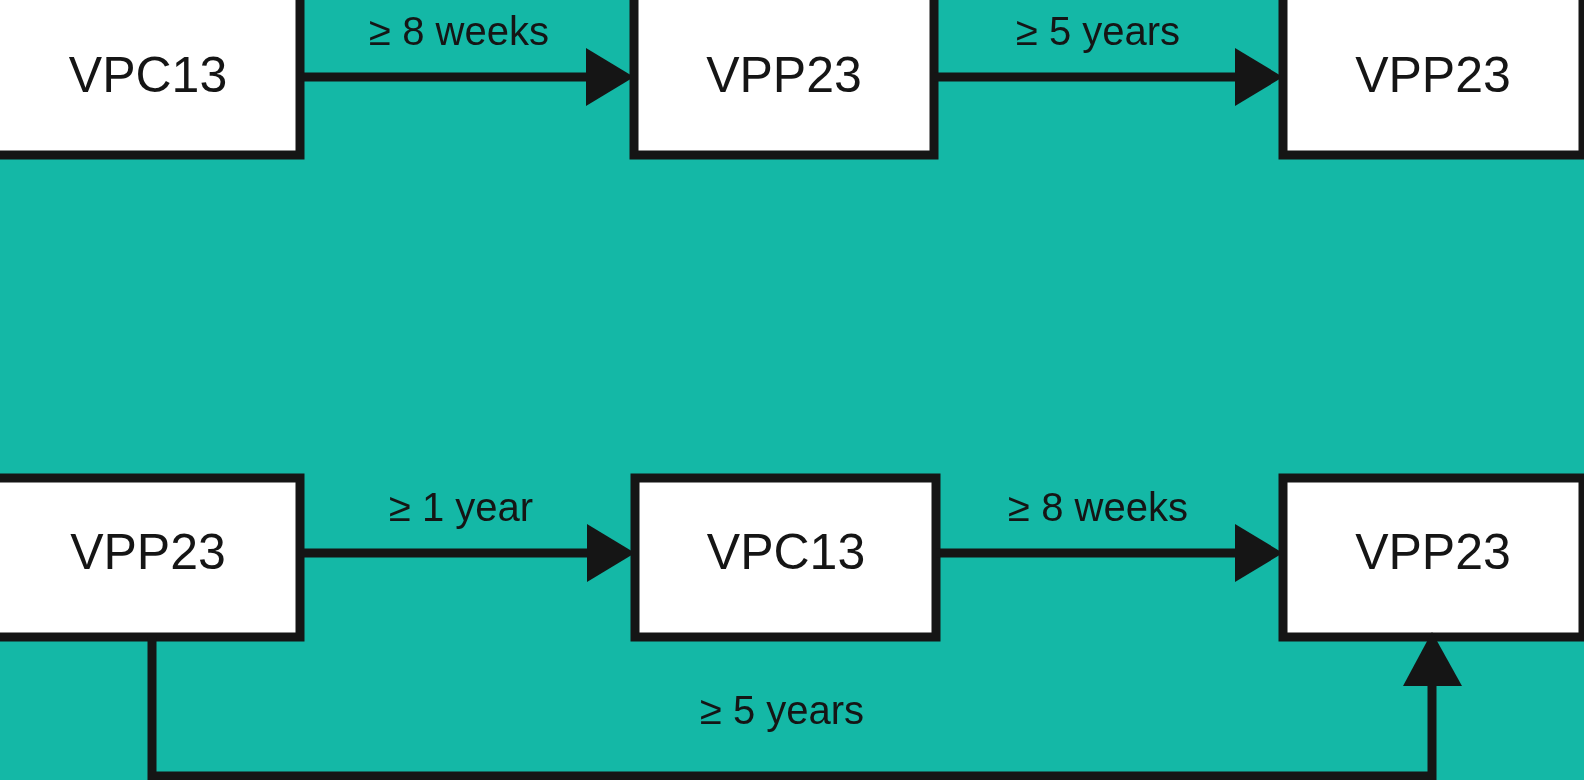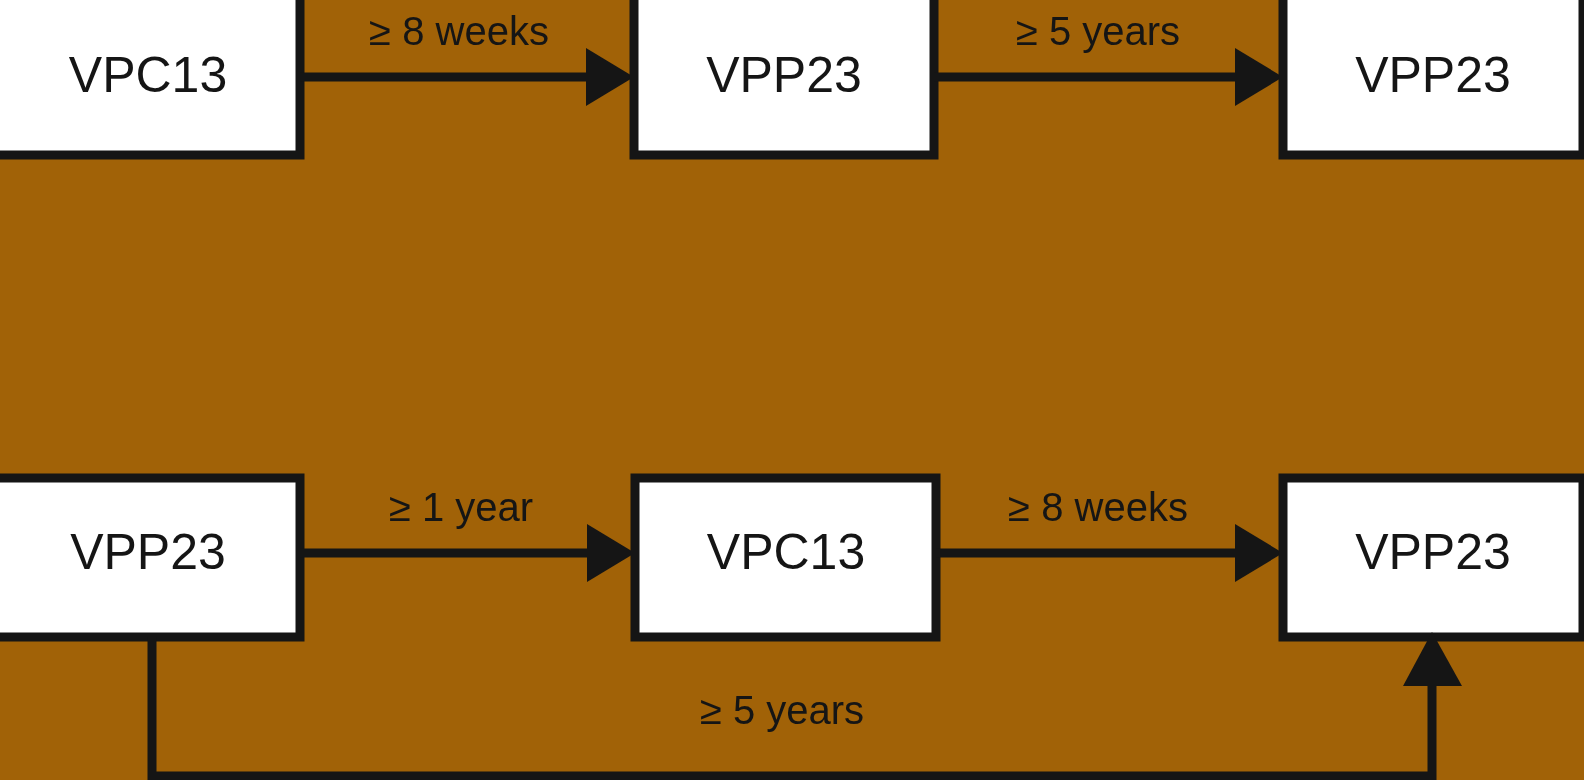--- a/index.html
+++ b/index.html
@@ -7,21 +7,21 @@
     padding: 0;
     background: #ffffff;
   }
   body {
     font-family: "Liberation Sans", sans-serif;
   }
   #canvas {
     position: relative;
     width: 1584px;
     height: 780px;
-    background: #a16207;
+    background: #14b8a6;
     overflow: hidden;
   }
   svg#diagram {
     position: absolute;
     left: 0;
     top: 0;
     width: 1584px;
     height: 780px;
     display: block;
   }

